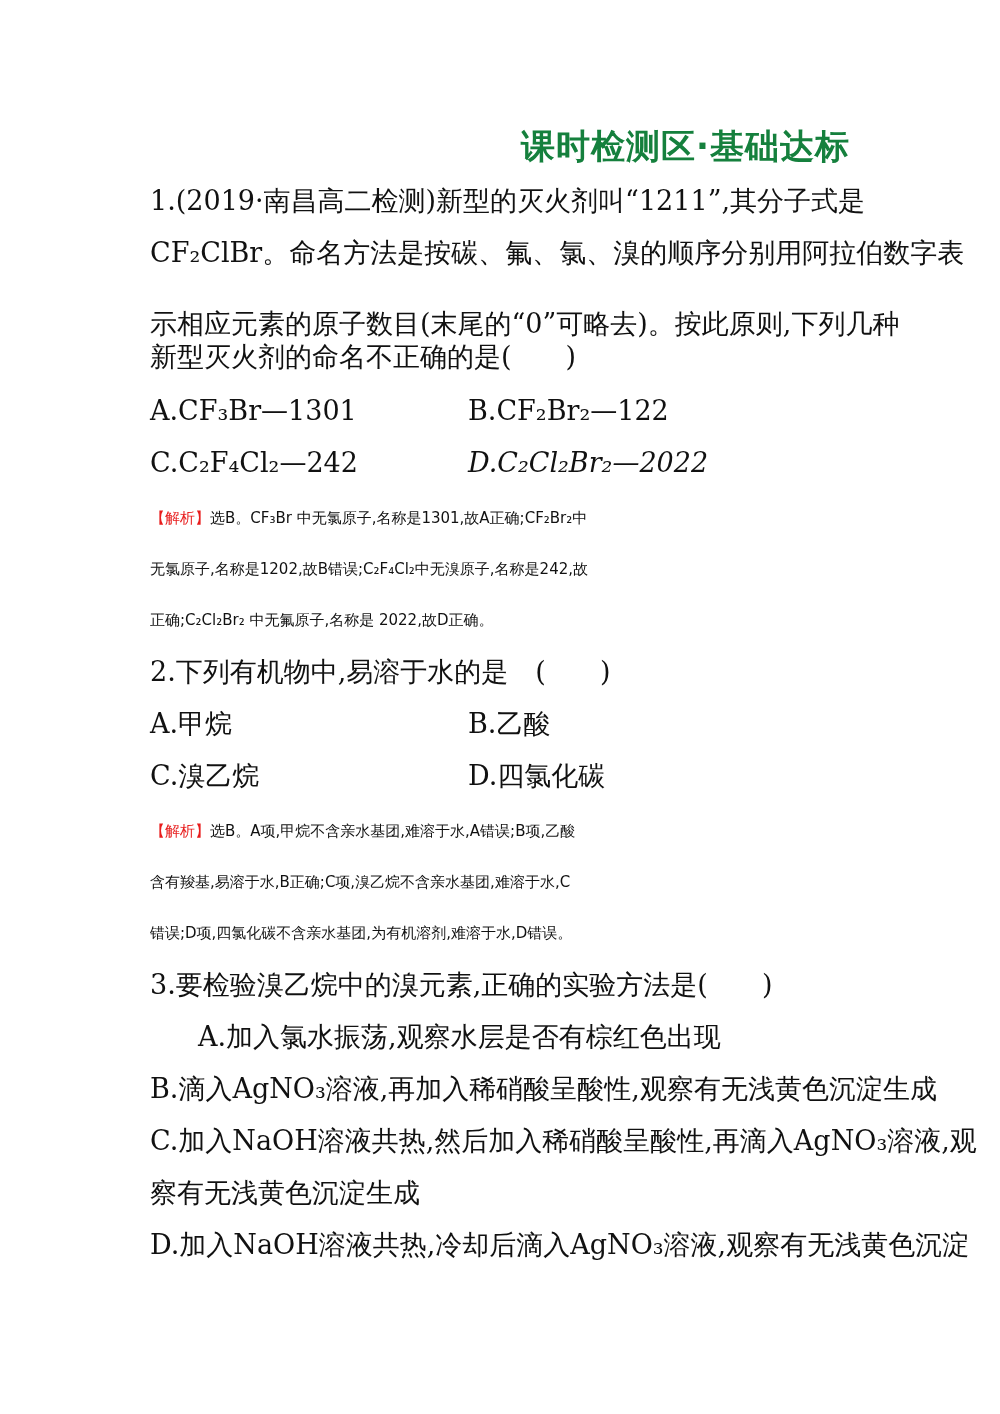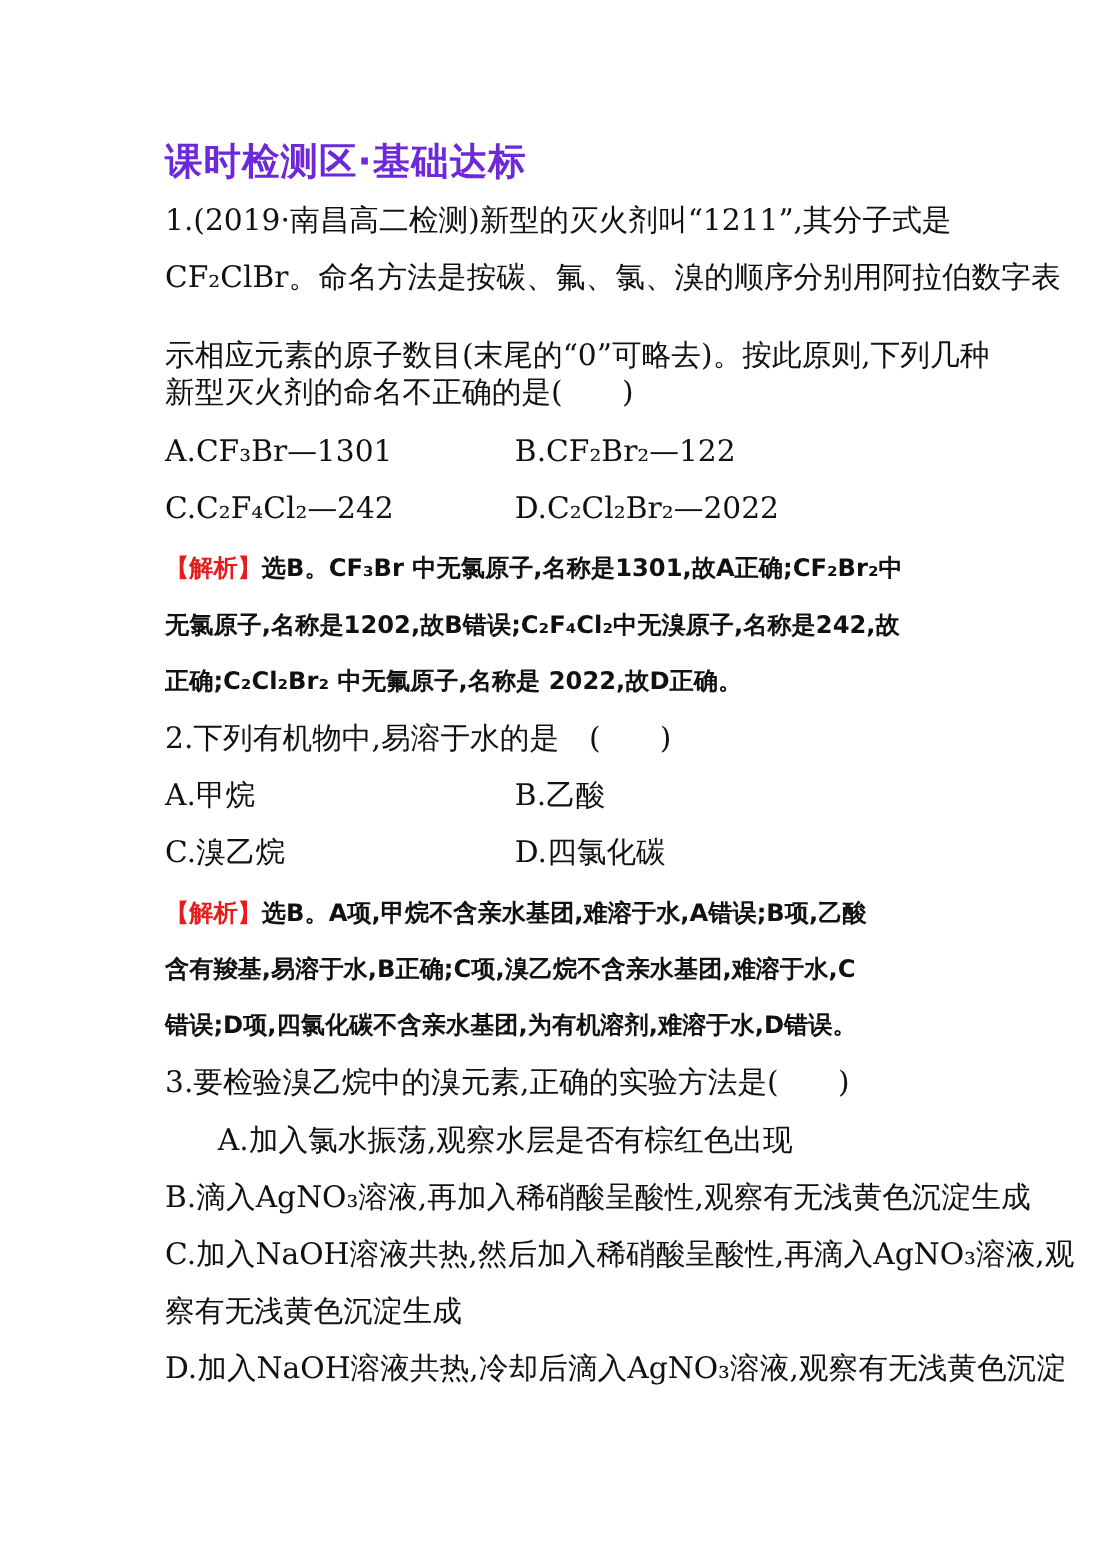--- a/index.html
+++ b/index.html
@@ -19,39 +19,38 @@
       position: absolute;
       left: 150px;
       top: 0;
       width: 710px;
     }
     .title {
       position: absolute;
       left: 0;
       top: 124px;
       width: 700px;
-      text-align: left;
+      text-align: right;
       font-family: "DejaVu Sans", "Liberation Sans", sans-serif;
       font-weight: bold;
       font-size: 34px;
-      color: #6d28d9;
+      color: #15803d;
       letter-spacing: 1px;
     }
     .line {
       position: absolute;
       left: 0;
       white-space: nowrap;
       font-size: 27px;
       line-height: 30px;
       height: 30px;
     }
     .sans {
       font-family: "DejaVu Sans", "Liberation Sans", sans-serif;
-      font-size: 22px;
-      font-weight: bold;
+      font-size: 15px;
     }
     .label-red {
       color: #e81c1c;
       font-family: "DejaVu Sans", "Liberation Sans", sans-serif;
     }
     .col-b {
       position: absolute;
       left: 318px;
     }
   </style>
@@ -63,21 +62,21 @@
   <div class="title">课时检测区·基础达标</div>
 
   <div class="line" style="top:186px;">1.(2019·南昌高二检测)新型的灭火剂叫“1211”,其分子式是</div>
   <div class="line" style="top:238px;">CF₂ClBr。命名方法是按碳、氟、氯、溴的顺序分别用阿拉伯数字表</div>
   <div class="line" style="top:290px;margin-top:19px;">示相应元素的原子数目(末尾的“0”可略去)。按此原则,下列几种</div>
   <div class="line" style="top:342px;">新型灭火剂的命名不正确的是(　　)</div>
 
   <div class="line" style="top:396px;">A.CF₃Br—1301</div>
   <div class="line col-b" style="top:396px;">B.CF₂Br₂—122</div>
   <div class="line" style="top:448px;">C.C₂F₄Cl₂—242</div>
-  <div class="line col-b" style="top:448px;">D.C₂Cl₂Br₂—2022</div>
+  <div class="line col-b" style="top:448px;font-style:italic;">D.C₂Cl₂Br₂—2022</div>
 
   <div class="line sans" style="top:503px;">
     <span class="label-red">【解析】</span><span>选B。CF₃Br 中无氯原子,名称是1301,故A正确;CF₂Br₂中</span>
   </div>
   <div class="line sans" style="top:554px;">无氯原子,名称是1202,故B错误;C₂F₄Cl₂中无溴原子,名称是242,故</div>
   <div class="line sans" style="top:605px;">正确;C₂Cl₂Br₂ 中无氟原子,名称是 2022,故D正确。</div>
 
   <div class="line" style="top:657px;">2.下列有机物中,易溶于水的是　(　　)</div>
   <div class="line" style="top:709px;">A.甲烷</div>
   <div class="line col-b" style="top:709px;">B.乙酸</div>

